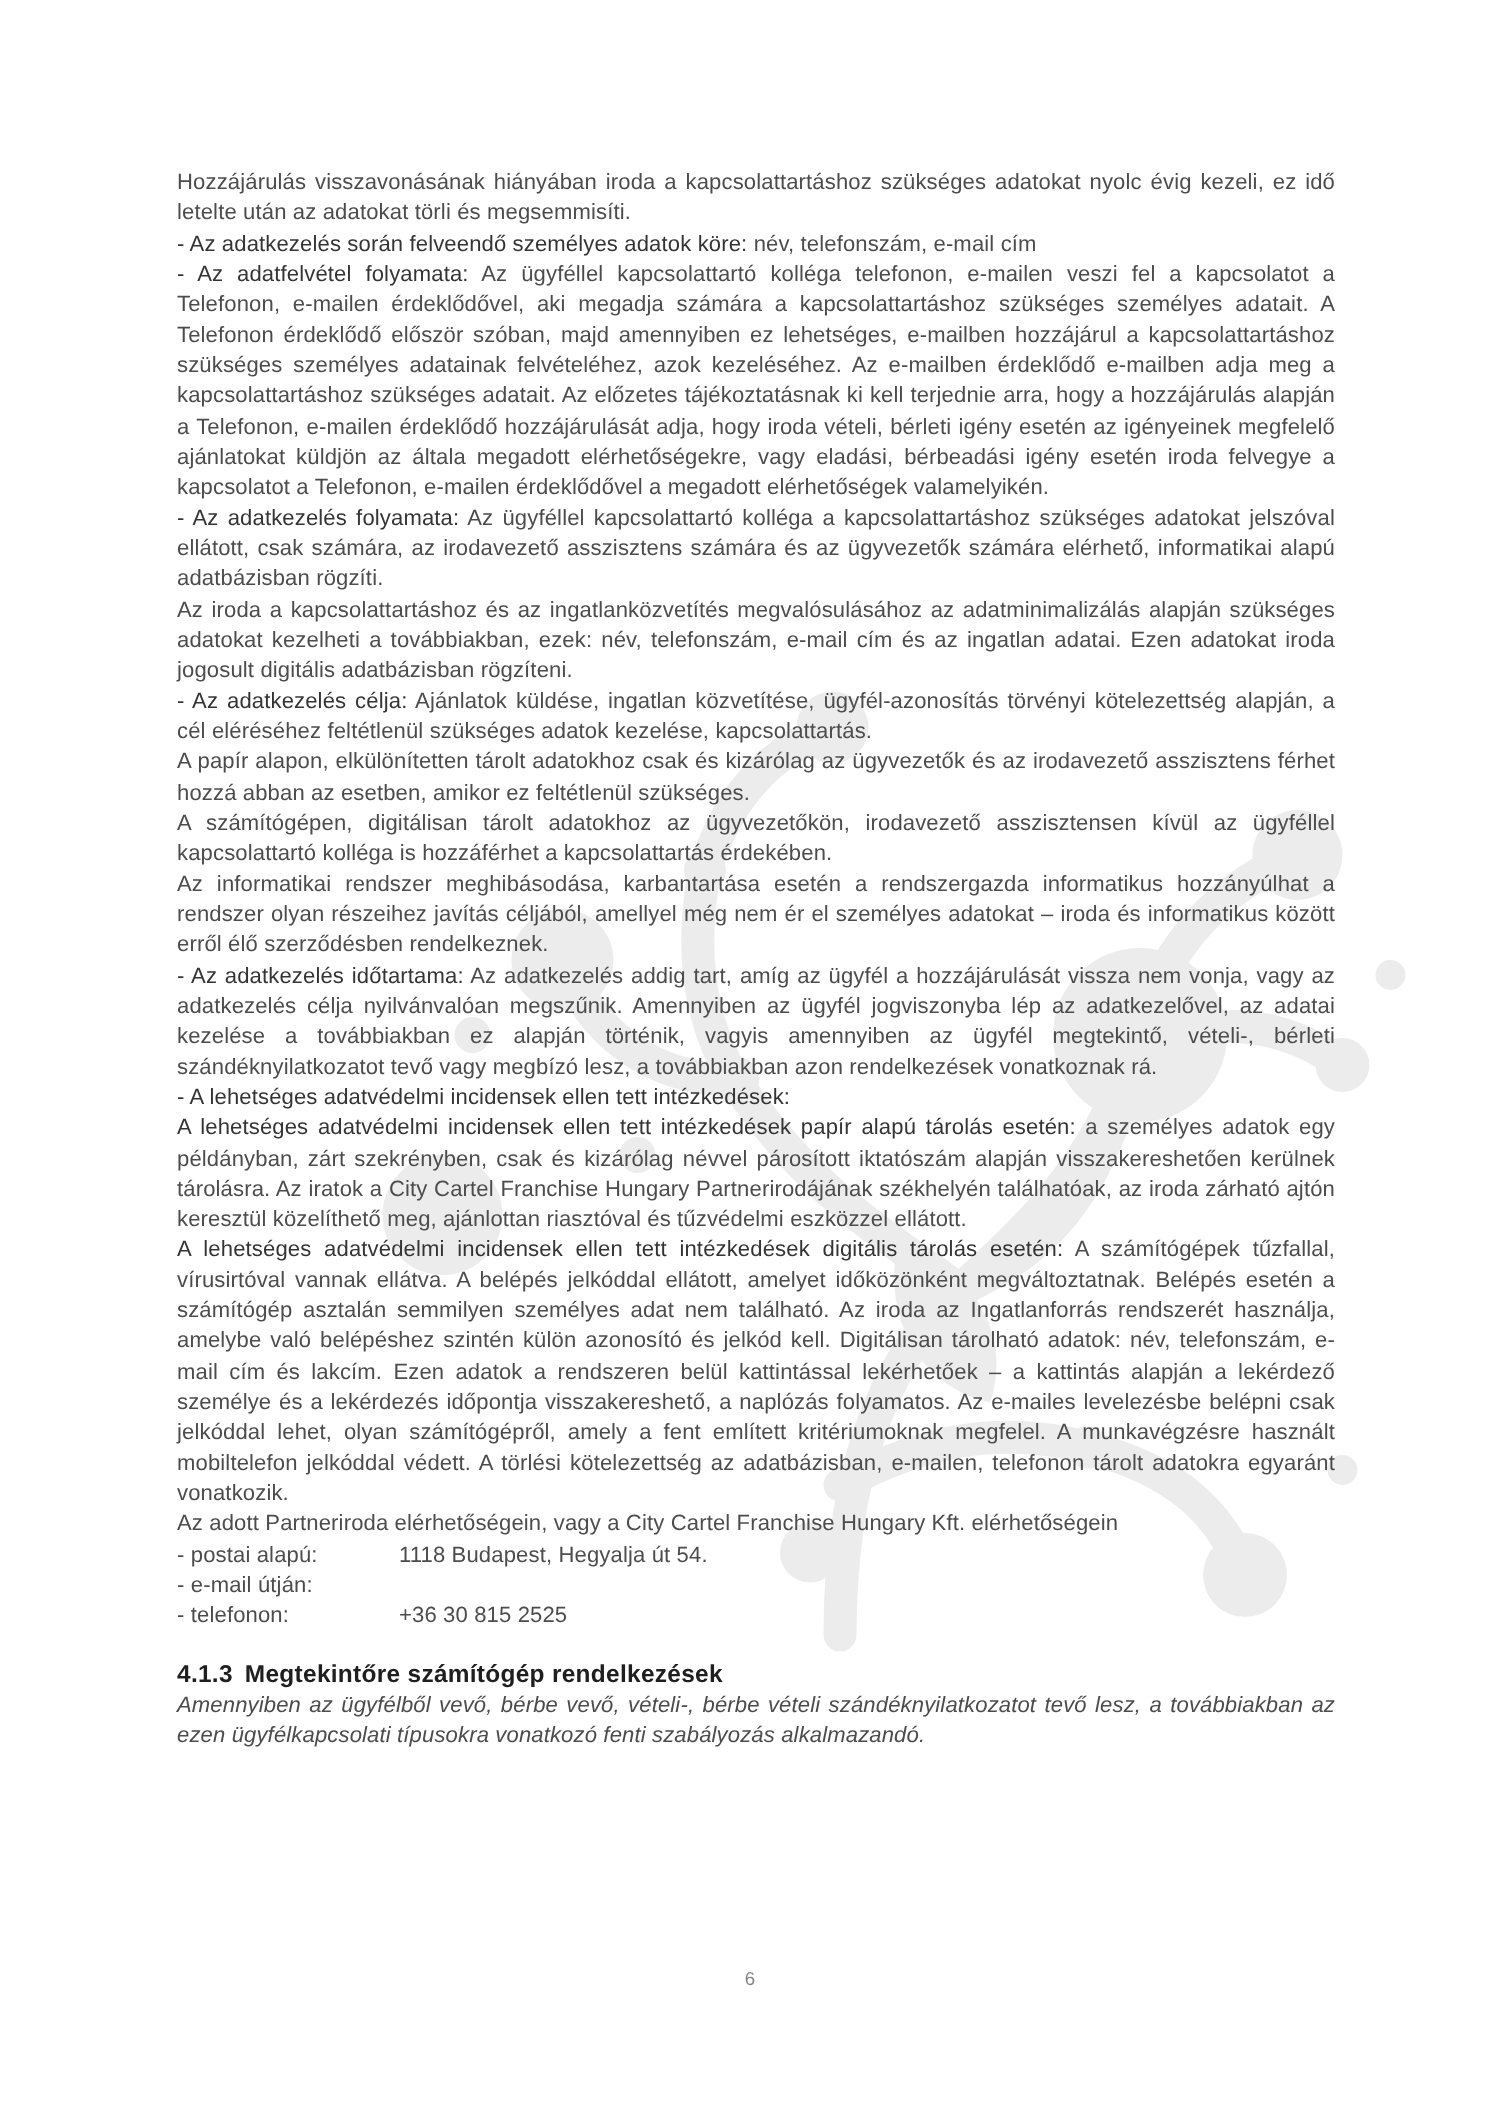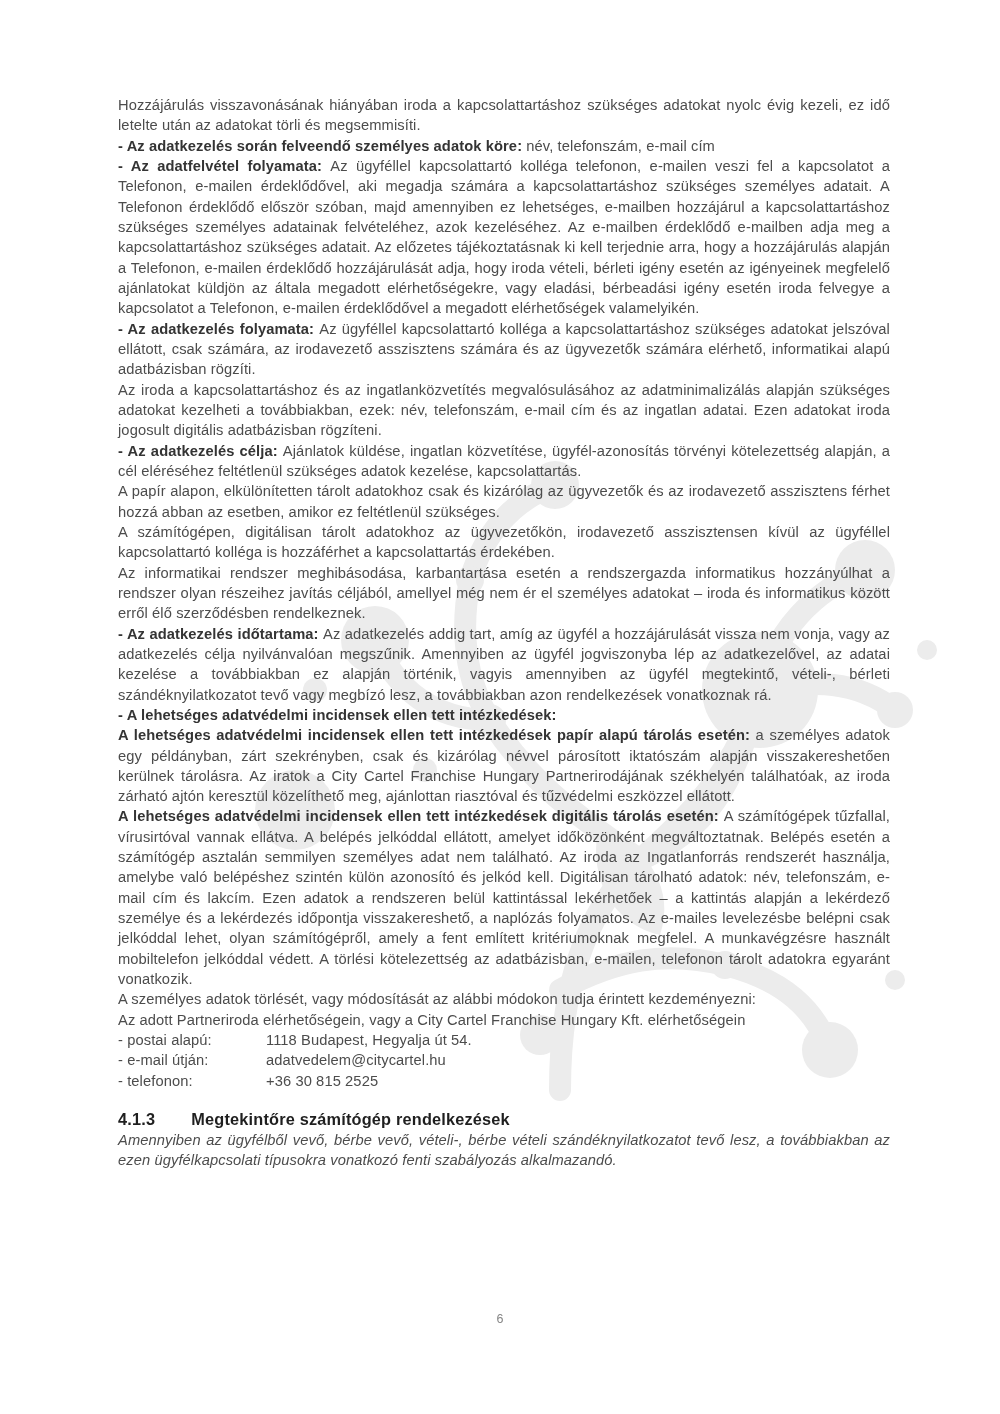--- a/index.html
+++ b/index.html
@@ -12,45 +12,45 @@
   }
   .watermark{
     position:absolute;
     left:255px;top:390px;
     width:710px;height:720px;
     pointer-events:none;
     z-index:0;
   }
   .doc{
     position:absolute;
-    left:118px;top:95px;
+    left:118px;top:112px;
     width:772px;
     z-index:1;
     font-size:14.7px;
     line-height:20.33px;
     letter-spacing:.1px;
     color:#4c4c4c;
   }
   .para{margin:0;}
   .para.just{text-align:justify;}
   .para.left{text-align:left;}
   .run{color:#4c4c4c;font-weight:400;}
-  .run.bold{color:#343434;font-weight:700;}
+  .run.bold{color:#343434;font-weight:400;}
   .contact-row{display:flex;}
   .contact-label{flex:0 0 148px;}
   .contact-value{flex:1;}
   .section-heading{
     margin:17px 0 0 0;
     font-size:16.3px;
     line-height:22px;
     font-weight:700;
     color:#1f1f1f;
     letter-spacing:.2px;
   }
-  .sec-num{display:inline-block;margin-right:36px;}
+  .sec-num{display:inline-block;margin-right:8px;}
   .section-body{margin:0;text-align:justify;font-style:italic;}
   .footer{
     position:absolute;
     top:1312px;left:0;
     width:100%;
     text-align:center;
     font-size:12.5px;
     color:#858585;
     z-index:1;
   }
@@ -99,31 +99,29 @@
         <p class="para just"><span class="run bold">- Az adatkezelés folyamata: </span><span class="run">Az ügyféllel kapcsolattartó kolléga a kapcsolattartáshoz szükséges adatokat jelszóval ellátott, csak számára, az irodavezető asszisztens számára és az ügyvezetők számára elérhető, informatikai alapú adatbázisban rögzíti.</span></p>
         <p class="para just"><span class="run">Az iroda a kapcsolattartáshoz és az ingatlanközvetítés megvalósulásához az adatminimalizálás alapján szükséges adatokat kezelheti a továbbiakban, ezek: név, telefonszám, e-mail cím és az ingatlan adatai. Ezen adatokat iroda jogosult digitális adatbázisban rögzíteni.</span></p>
         <p class="para just"><span class="run bold">- Az adatkezelés célja: </span><span class="run">Ajánlatok küldése, ingatlan közvetítése, ügyfél-azonosítás törvényi kötelezettség alapján, a cél eléréséhez feltétlenül szükséges adatok kezelése, kapcsolattartás.</span></p>
         <p class="para just"><span class="run">A papír alapon, elkülönítetten tárolt adatokhoz csak és kizárólag az ügyvezetők és az irodavezető asszisztens férhet hozzá abban az esetben, amikor ez feltétlenül szükséges.</span></p>
         <p class="para just"><span class="run">A számítógépen, digitálisan tárolt adatokhoz az ügyvezetőkön, irodavezető asszisztensen kívül az ügyféllel kapcsolattartó kolléga is hozzáférhet a kapcsolattartás érdekében.</span></p>
         <p class="para just"><span class="run">Az informatikai rendszer meghibásodása, karbantartása esetén a rendszergazda informatikus hozzányúlhat a rendszer olyan részeihez javítás céljából, amellyel még nem ér el személyes adatokat – iroda és informatikus között erről élő szerződésben rendelkeznek.</span></p>
         <p class="para just"><span class="run bold">- Az adatkezelés időtartama: </span><span class="run">Az adatkezelés addig tart, amíg az ügyfél a hozzájárulását vissza nem vonja, vagy az adatkezelés célja nyilvánvalóan megszűnik. Amennyiben az ügyfél jogviszonyba lép az adatkezelővel, az adatai kezelése a továbbiakban ez alapján történik, vagyis amennyiben az ügyfél megtekintő, vételi-, bérleti szándéknyilatkozatot tevő vagy megbízó lesz, a továbbiakban azon rendelkezések vonatkoznak rá.</span></p>
         <p class="para left"><span class="run bold">- A lehetséges adatvédelmi incidensek ellen tett intézkedések:</span></p>
         <p class="para just"><span class="run bold">A lehetséges adatvédelmi incidensek ellen tett intézkedések papír alapú tárolás esetén: </span><span class="run">a személyes adatok egy példányban, zárt szekrényben, csak és kizárólag névvel párosított iktatószám alapján visszakereshetően kerülnek tárolásra. Az iratok a City Cartel Franchise Hungary Partnerirodájának székhelyén találhatóak, az iroda zárható ajtón keresztül közelíthető meg, ajánlottan riasztóval és tűzvédelmi eszközzel ellátott.</span></p>
         <p class="para just"><span class="run bold">A lehetséges adatvédelmi incidensek ellen tett intézkedések digitális tárolás esetén: </span><span class="run">A számítógépek tűzfallal, vírusirtóval vannak ellátva. A belépés jelkóddal ellátott, amelyet időközönként megváltoztatnak. Belépés esetén a számítógép asztalán semmilyen személyes adat nem található. Az iroda az Ingatlanforrás rendszerét használja, amelybe való belépéshez szintén külön azonosító és jelkód kell. Digitálisan tárolható adatok: név, telefonszám, e-mail cím és lakcím. Ezen adatok a rendszeren belül kattintással lekérhetőek – a kattintás alapján a lekérdező személye és a lekérdezés időpontja visszakereshető, a naplózás folyamatos. Az e-mailes levelezésbe belépni csak jelkóddal lehet, olyan számítógépről, amely a fent említett kritériumoknak megfelel. A munkavégzésre használt mobiltelefon jelkóddal védett. A törlési kötelezettség az adatbázisban, e-mailen, telefonon tárolt adatokra egyaránt vonatkozik.</span></p>
-        <p class="para left"><span class="run">A személyes adatok törlését, vagy módosítását az alábbi módokon tudja érintett kezdeményezni:</span></p>
         <p class="para left"><span class="run">Az adott Partneriroda elérhetőségein, vagy a City Cartel Franchise Hungary Kft. elérhetőségein</span></p>
       </div>
     <div id="contacts">
         <div class="contact-row">
           <span class="contact-label">- postai alapú:</span>
           <span class="contact-value">1118 Budapest, Hegyalja út 54.</span>
         </div>
         <div class="contact-row">
           <span class="contact-label">- e-mail útján:</span>
-          <span class="contact-value">adatvedelem@citycartel.hu</span>
         </div>
         <div class="contact-row">
           <span class="contact-label">- telefonon:</span>
           <span class="contact-value">+36 30 815 2525</span>
         </div>
       </div>
 
     <h2 class="section-heading"><span class="sec-num">4.1.3</span><span class="sec-title">Megtekintőre számítógép rendelkezések</span></h2>
 
     <p class="para section-body">Amennyiben az ügyfélből vevő, bérbe vevő, vételi-, bérbe vételi szándéknyilatkozatot tevő lesz, a továbbiakban az ezen ügyfélkapcsolati típusokra vonatkozó fenti szabályozás alkalmazandó.</p>

